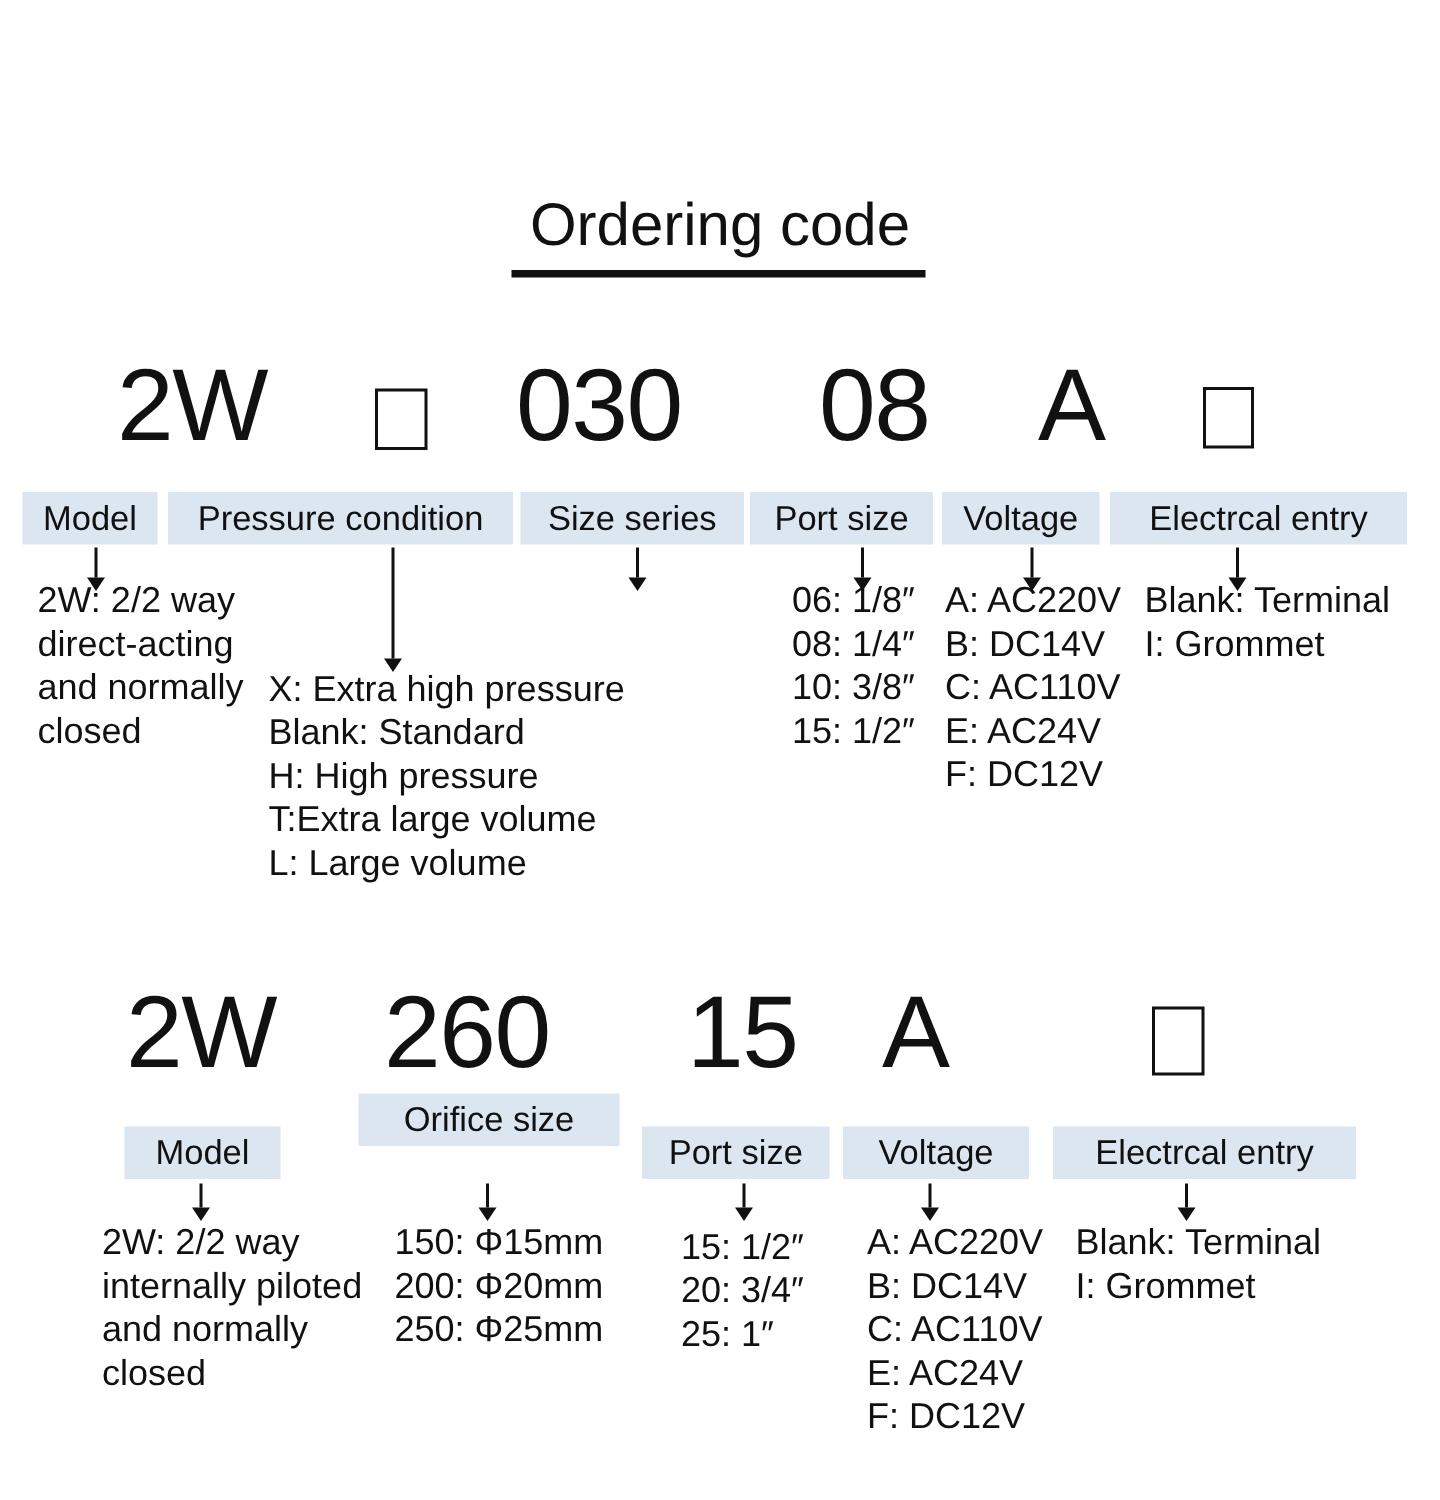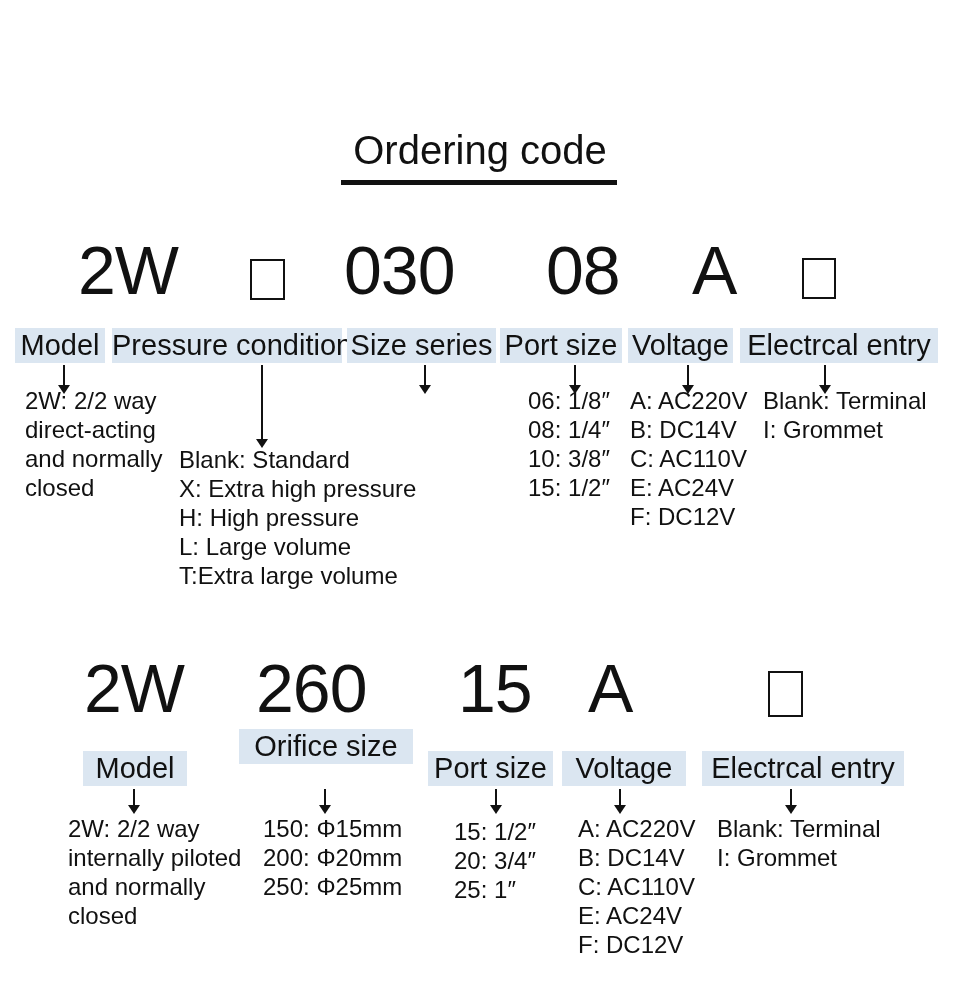--- a/index.html
+++ b/index.html
@@ -13,21 +13,21 @@
     position:absolute; left:330px; top:128px; width:300px;
     font-size:40px; text-align:center; white-space:nowrap;
   }
   .title-rule { position:absolute; left:341px; top:180px; width:276px; height:5px; background:var(--ink); }
   .code {
     position:absolute; font-size:68px; line-height:1; letter-spacing:-1px; white-space:nowrap;
   }
   .sq { position:absolute; border:2.5px solid var(--ink); background:#fff; }
   .lbl {
     position:absolute; height:35px; background:var(--lblbg);
-    font-size:29px; line-height:35px; text-align:center; white-space:nowrap;
+    font-size:23px; line-height:35px; text-align:center; white-space:nowrap;
   }
   .arrow { position:absolute; width:0; border-left:2.5px solid var(--ink); }
   .arrow::after {
     content:""; position:absolute; left:-7.5px; bottom:-9px;
     border:6px solid transparent; border-top:9px solid var(--ink); border-bottom:none;
   }
   .col { position:absolute; font-size:24px; line-height:29px; white-space:nowrap; }
 </style>
 </head>
 <body>
@@ -58,25 +58,25 @@
   <div class="arrow" style="left:687px; top:365px; height:20px;"></div>
   <div class="arrow" style="left:824px; top:365px; height:20px;"></div>
 
   <div class="col" style="left:25px; top:386px;">
     <div>2W: 2/2 way</div>
     <div>direct-acting</div>
     <div>and normally</div>
     <div>closed</div>
   </div>
   <div class="col" style="left:179px; top:445px;">
+    <div>X: Extra high pressure</div>
     <div>Blank: Standard</div>
-    <div>X: Extra high pressure</div>
     <div>H: High pressure</div>
+    <div>T:Extra large volume</div>
     <div>L: Large volume</div>
-    <div>T:Extra large volume</div>
   </div>
   <div class="col" style="left:528px; top:386px;">
     <div>06: 1/8″</div>
     <div>08: 1/4″</div>
     <div>10: 3/8″</div>
     <div>15: 1/2″</div>
   </div>
   <div class="col" style="left:630px; top:386px;">
     <div>A: AC220V</div>
     <div>B: DC14V</div>

